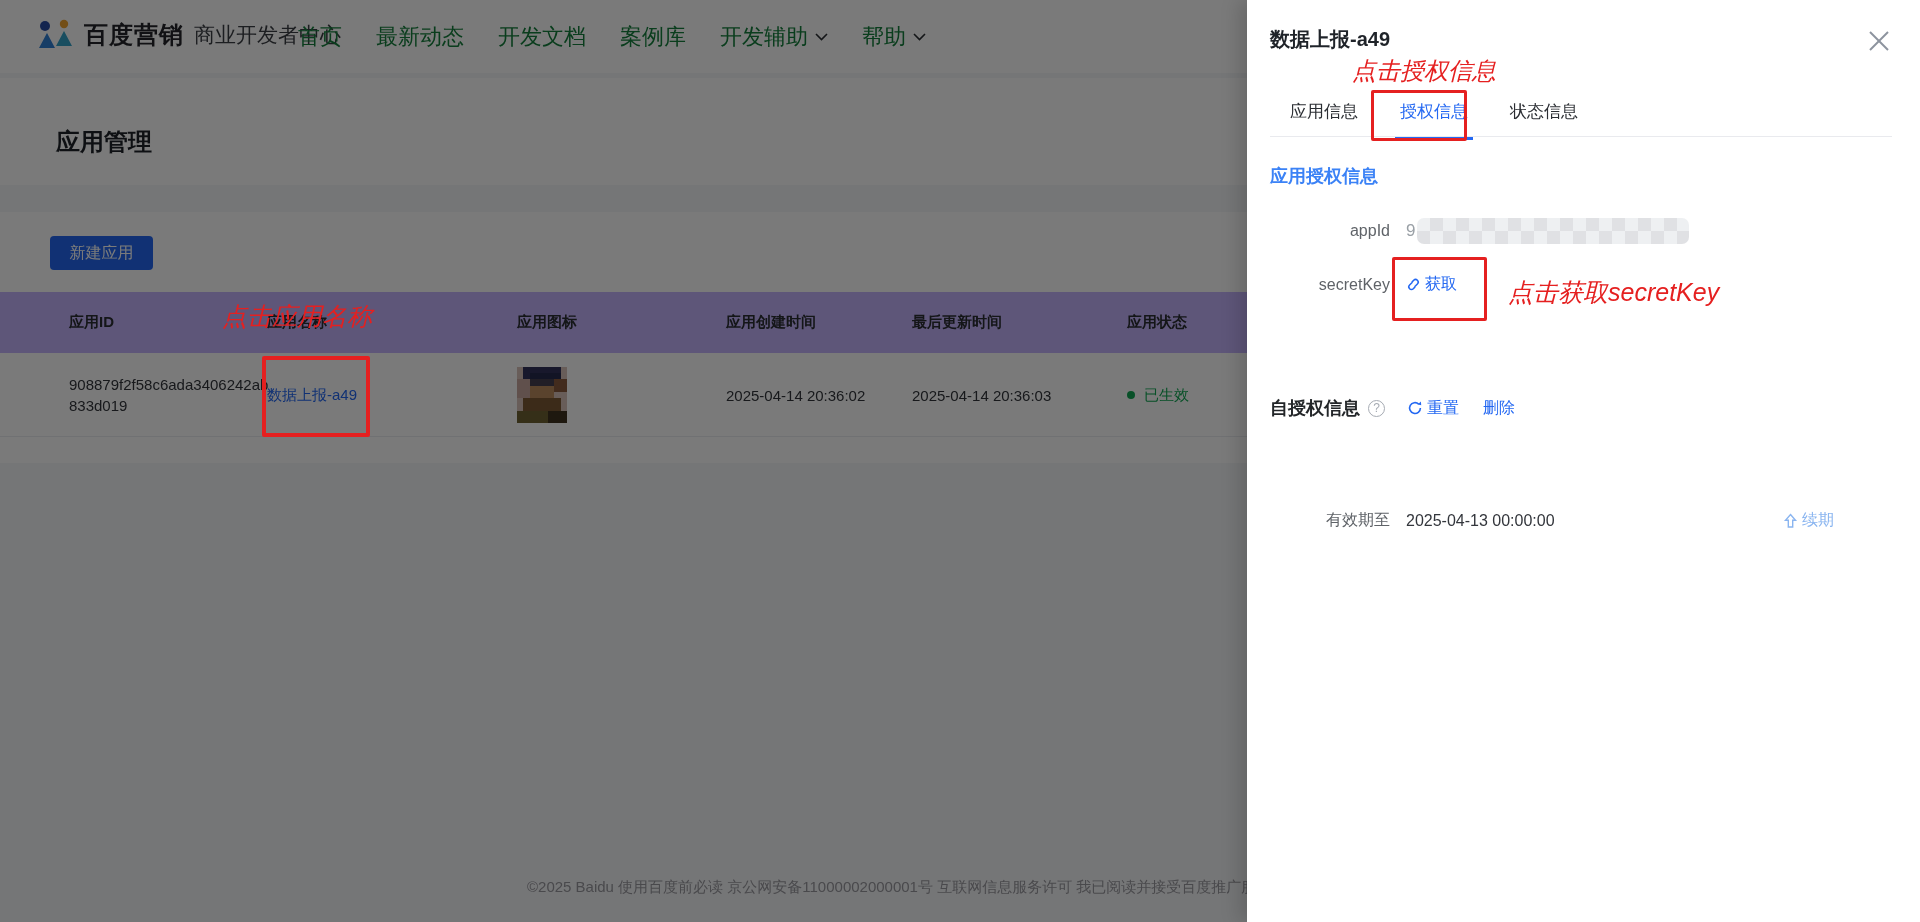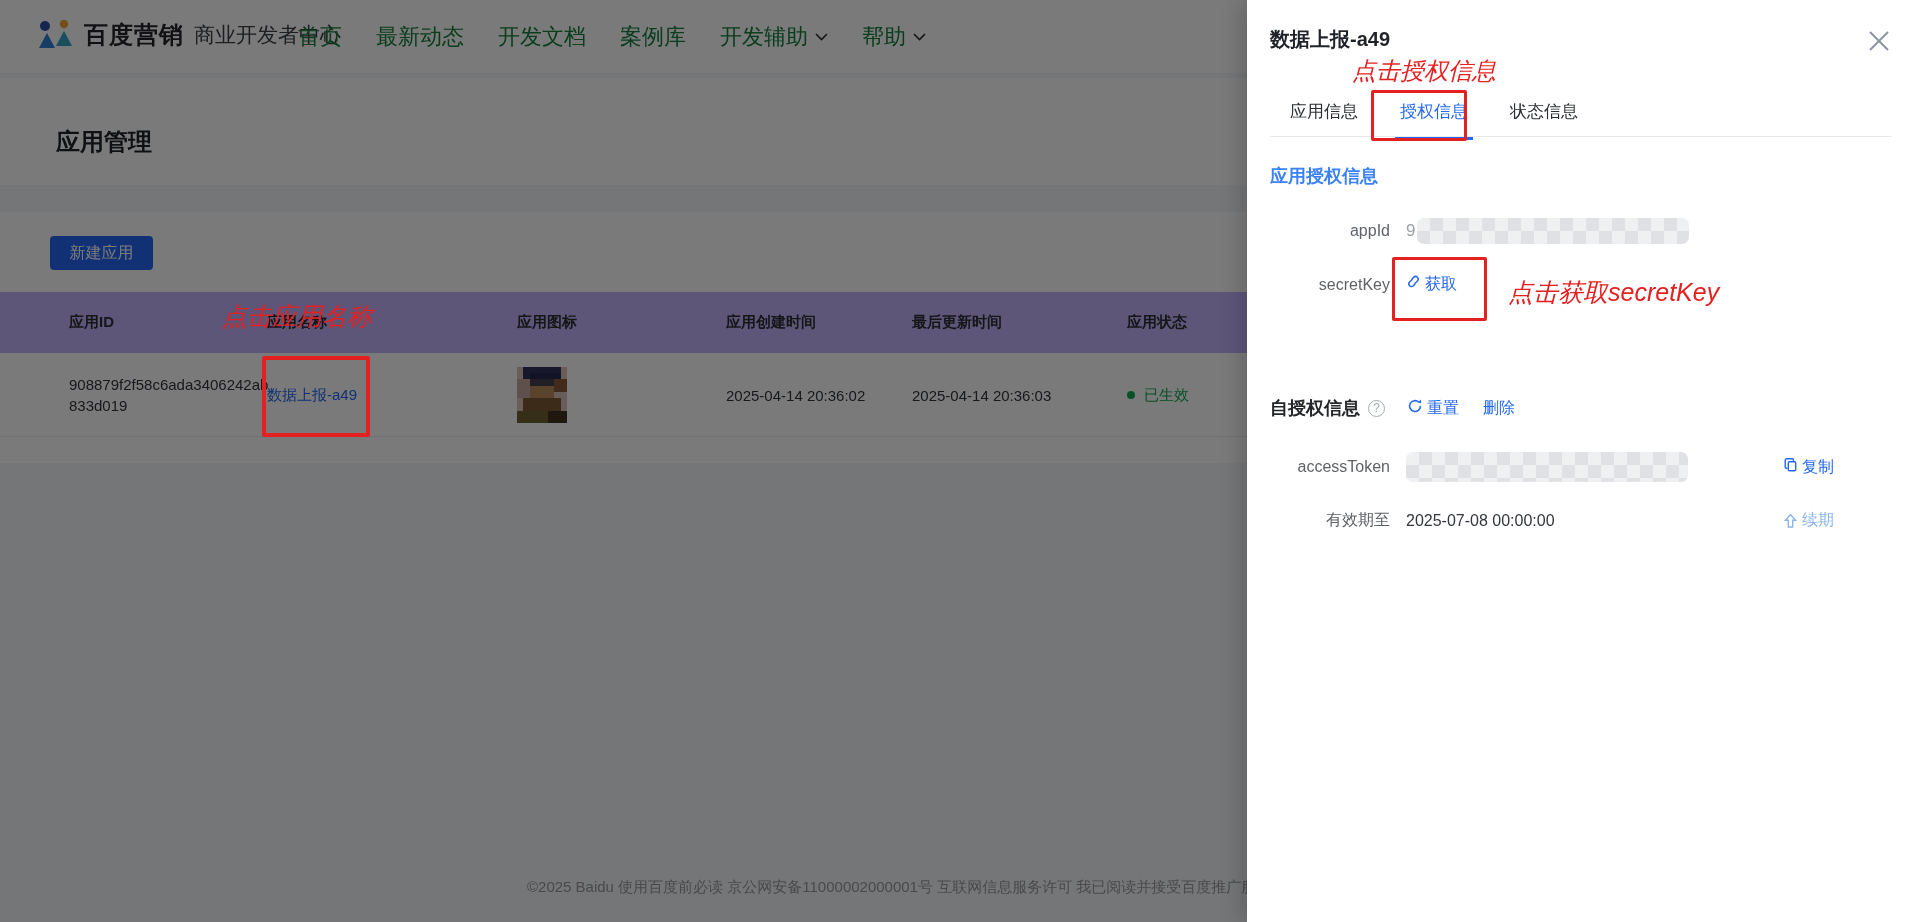--- a/index.html
+++ b/index.html
@@ -46,21 +46,21 @@
   .tab.active { color:#2468F2; border-bottom:3px solid #2468F2; padding-left:5px; padding-right:5px; }
   .tabs-divider { position:absolute; left:23px; right:28px; top:136px; height:1px; background:#e9eaee; }
 
   .sec-heading { position:absolute; left:23px; font-size:18px; font-weight:600; color:#3b82f6; }
   .field-row { position:absolute; left:23px; right:28px; display:flex; align-items:center; }
   .field-label { width:120px; text-align:right; font-size:16px; color:#5f6368; flex:none; }
   .field-value { margin-left:16px; font-size:16px; color:#33363c; display:flex; align-items:center; }
   .mosaic { display:inline-block; border-radius:7px;
     background: conic-gradient(#e0e1e4 25%, #eef0f2 0 50%, #e0e1e4 0 75%, #eef0f2 0) 0 0 / 26px 26px; }
   .mosaic-prefix { color:#9aa0a6; font-size:17px; margin-right:2px; }
-  .blue-link { color:#2468F2; font-size:16px; display:inline-flex; align-items:flex-start; gap:4px; cursor:pointer; }
+  .blue-link { color:#2468F2; font-size:16px; display:inline-flex; align-items:center; gap:4px; cursor:pointer; }
   .light-link { color:#8ab5f0; font-size:16px; display:inline-flex; align-items:center; gap:4px; cursor:pointer; }
   .row-action { position:absolute; right:58px; }
   .self-auth-bar { position:absolute; left:23px; top:396px; display:flex; align-items:center; }
   .q-icon { width:17px; height:17px; border:1px solid #a6abb3; border-radius:50%; color:#a6abb3; font-size:12px; display:inline-flex; align-items:center; justify-content:center; margin-left:8px; cursor:pointer; }
 
   
   .anno { position:absolute; z-index:30; color:#e52020; font-weight:500; white-space:nowrap;font-style:italic; }
   .anno-box { position:absolute; z-index:30; border:3px solid #e52020; border-radius:2px; background:transparent; }
 </style>
 </head>
@@ -202,37 +202,24 @@
           <path d="M13.4 8 a5.4 5.4 0 1 1 -1.7-3.9" fill="none" stroke="#2468F2" stroke-width="1.6"></path>
           <polygon points="13.9,1.6 14.2,5.2 10.7,4.6" fill="#2468F2"></polygon>
         </svg>
         <span>重置</span>
       </span>
       <span class="blue-link" style="margin-left:24px;">
         <span>删除</span>
       </span>
     </div>
 
-    <div class="field-row" style="top:452px;">
-      <span class="field-label">accessToken</span>
-      <span class="field-value">
-        <span class="mosaic" style="width:282px; height:30px;"></span>
-      </span>
-      <span class="row-action blue-link">
-        <svg width="15" height="16" viewBox="0 0 15 16">
-          <path d="M10.5 4.5 V3 a1.2 1.2 0 0 0 -1.2-1.2 H3.6 A1.4 1.4 0 0 0 2.2 3.2 V10 a1.2 1.2 0 0 0 1.2 1.2 h1.1" fill="none" stroke="#2468F2" stroke-width="1.4"></path>
-          <rect x="5.3" y="4.8" width="7.4" height="9" rx="1.1" fill="none" stroke="#2468F2" stroke-width="1.4"></rect>
-        </svg>
-        <span>复制</span>
-      </span>
-    </div>
 
     <div class="field-row" style="top:510px;">
       <span class="field-label">有效期至</span>
-      <span class="field-value">2025-07-08 00:00:00</span>
+      <span class="field-value">2025-04-13 00:00:00</span>
       <span class="row-action light-link">
         <svg width="15" height="16" viewBox="0 0 15 16">
           <path d="M7.5 1.5 L12.5 7.2 H9.7 V14 H5.3 V7.2 H2.5 Z" fill="none" stroke="#8ab5f0" stroke-width="1.4"></path>
         </svg>
         <span>续期</span>
       </span>
     </div>
   </div>
 
   <div class="anno" style="left:222px; top:300px; font-size:25px;">点击应用名称</div>

